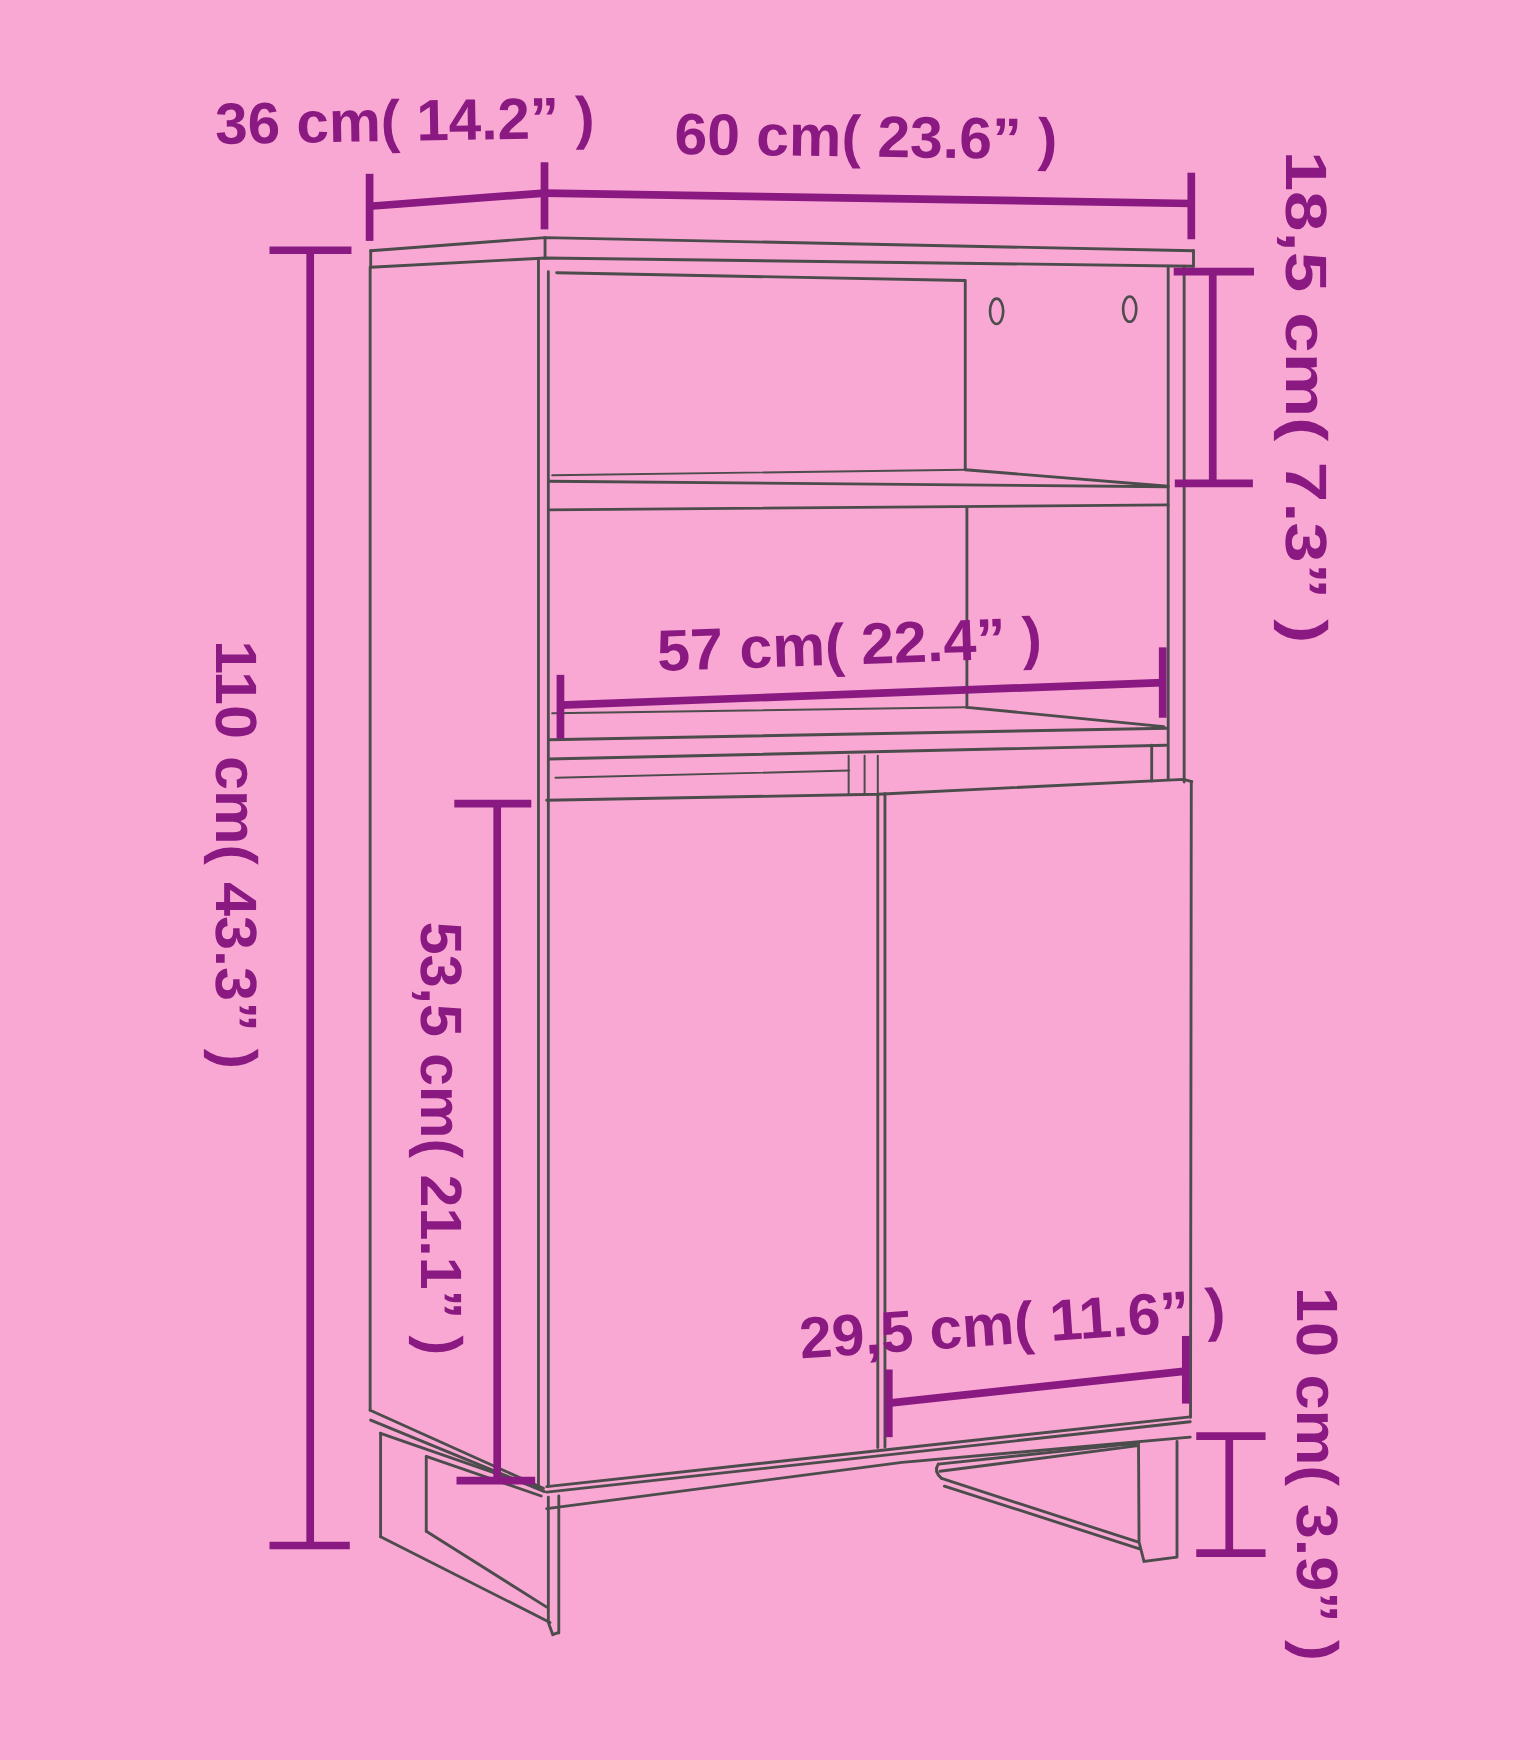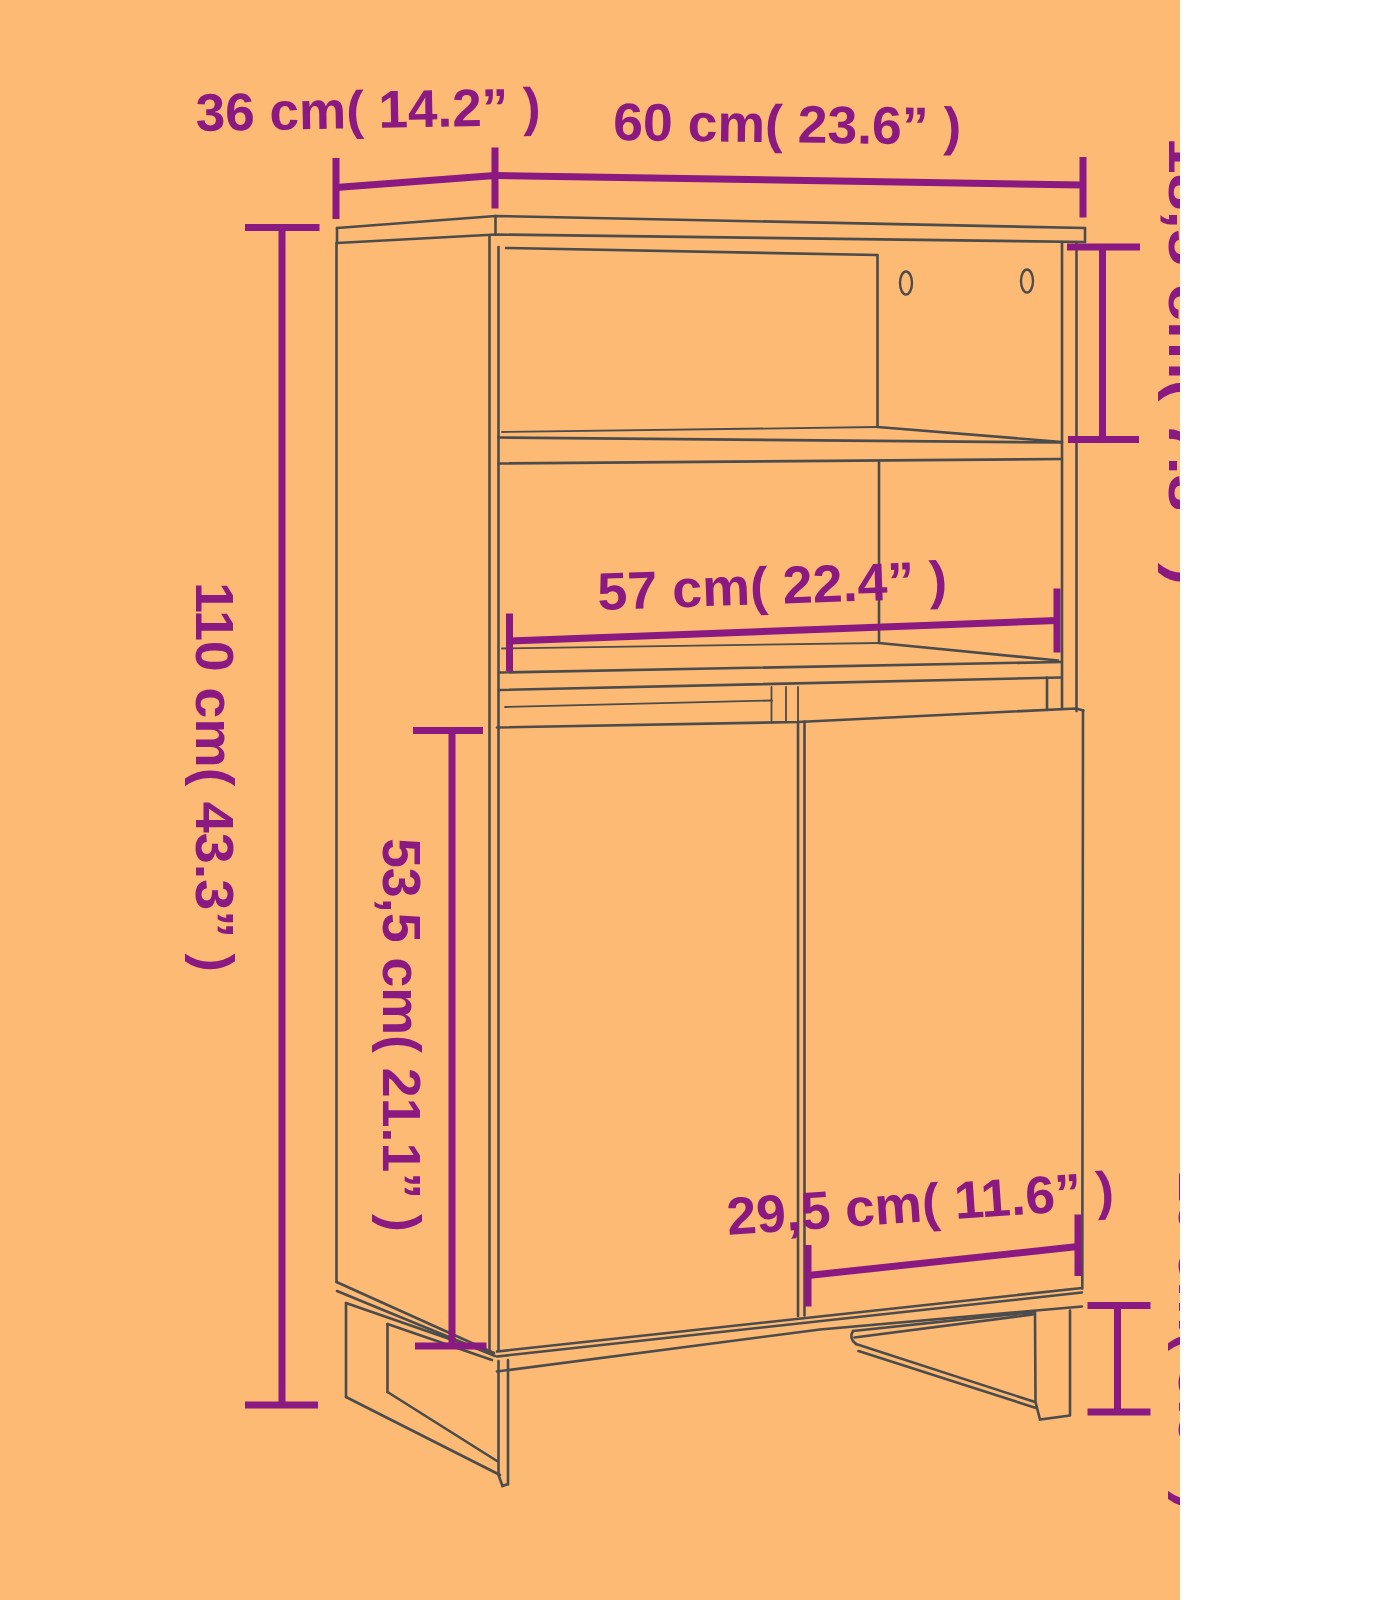--- a/index.html
+++ b/index.html
@@ -1,17 +1,17 @@
 <!DOCTYPE html>
 <html><head>
 <meta charset="utf-8">
 <title>Highboard dimensions</title>
 <style>
   html,body{margin:0;padding:0;background:#ffffff;}
-  #page{position:relative;width:1180px;height:1600px;background:#fdba74;overflow:hidden;}
+  #page{position:relative;width:1400px;height:1600px;background:#f9a8d4;overflow:hidden;}
   svg{position:absolute;left:0;top:0;}
   text{font-family:"Liberation Sans", sans-serif;font-weight:bold;fill:#8a1982;}
 </style>
 </head>
 <body>
 <div id="page">
 <svg width="1400" height="1600" viewBox="0 0 1400 1600">
   <g fill="none" stroke="#4c4c4c" stroke-width="2.6" stroke-linecap="round">
 
     <path d="M337,228 L495.5,216 L1085,228"></path>

